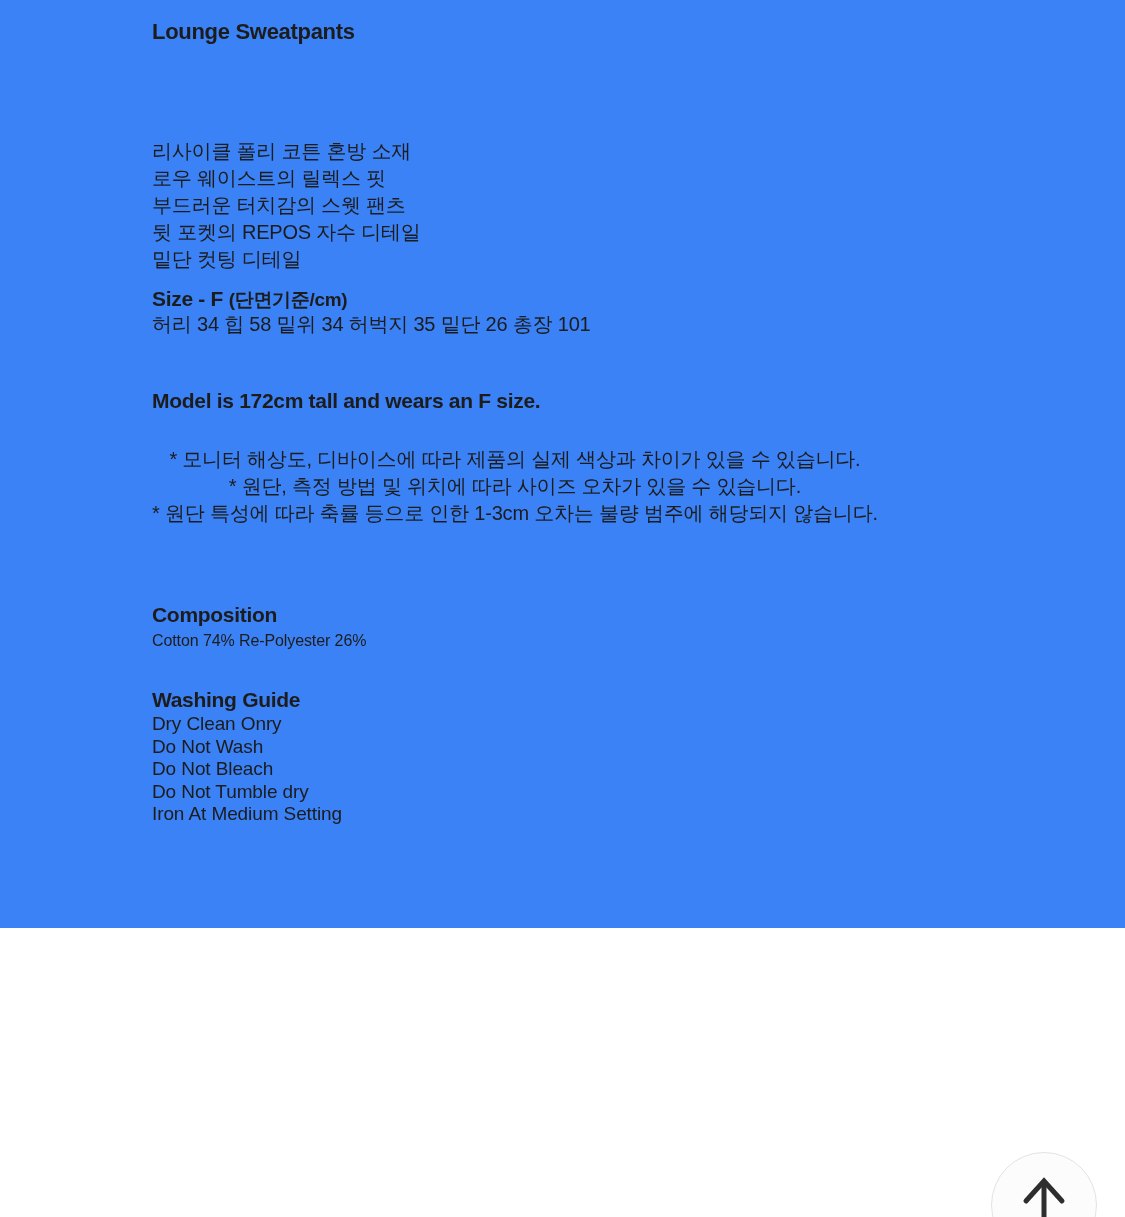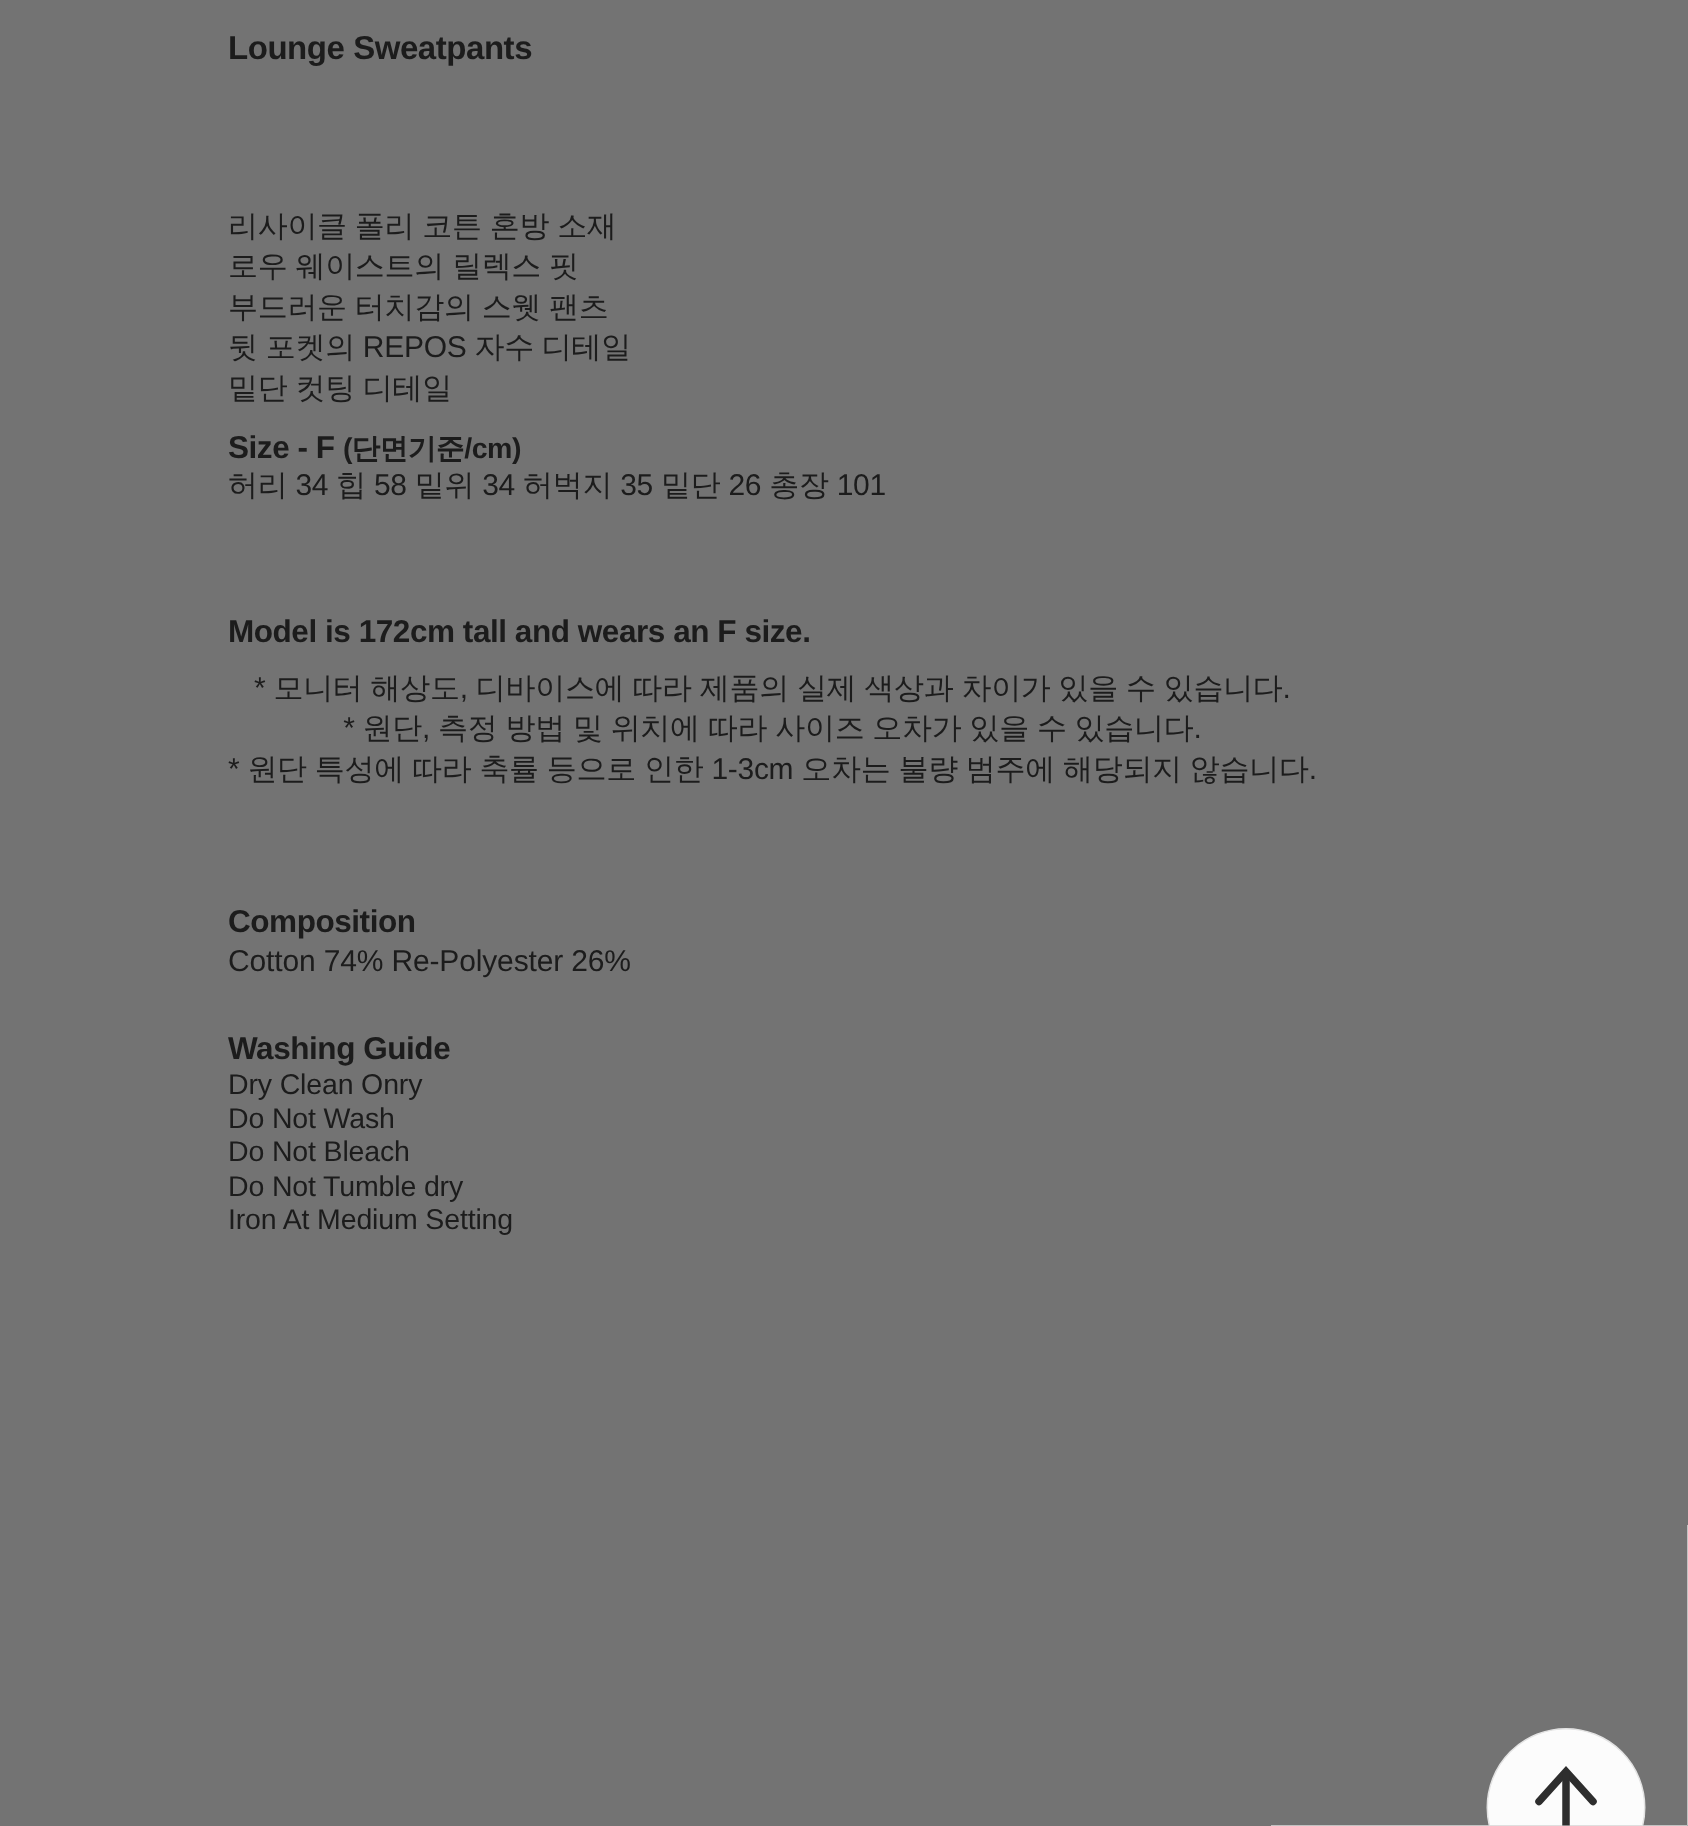--- a/index.html
+++ b/index.html
@@ -8,22 +8,22 @@
     height: 1217px;
     background: #ffffff;
     overflow: hidden;
     position: relative;
     font-family: "Liberation Sans", sans-serif;
     color: #1c1c1c;
   }
   .page {
     position: relative;
     width: 1125px;
-    height: 1217px;
-    background: #737373;
+    height: 928px;
+    background: #3b82f6;
   }
   .abs { position: absolute; left: 152px; }
 
   .product-title {
     top: 19px;
     font-size: 22px;
     font-weight: 700;
     letter-spacing: -0.3px;
   }
   .description {
@@ -41,42 +41,42 @@
     letter-spacing: -0.3px;
   }
   .size-unit-note { font-size: 19px; font-weight: 700; }
   .size-measurements {
     font-size: 20px;
     line-height: 23px;
     font-weight: 400;
     letter-spacing: -0.2px;
   }
   .model-info {
-    top: 410px;
+    top: 389px;
     font-size: 21px;
     font-weight: 700;
     letter-spacing: -0.3px;
   }
   .disclaimers {
     top: 446px;
     font-size: 20px;
     line-height: 27px;
     letter-spacing: -0.2px;
     text-align: center;
   }
   .composition-section { top: 583px; }
   .section-heading {
     font-size: 21px;
     font-weight: 700;
     line-height: 27px;
     letter-spacing: -0.3px;
     margin-top: 18px;
   }
   .composition-value {
-    font-size: 20px;
+    font-size: 16px;
     line-height: 26px;
     letter-spacing: -0.1px;
     text-align: right;
   }
   .washing-section { top: 668px; }
   .washing-lines {
     font-size: 19px;
     line-height: 22.6px;
     letter-spacing: -0.1px;
   }

